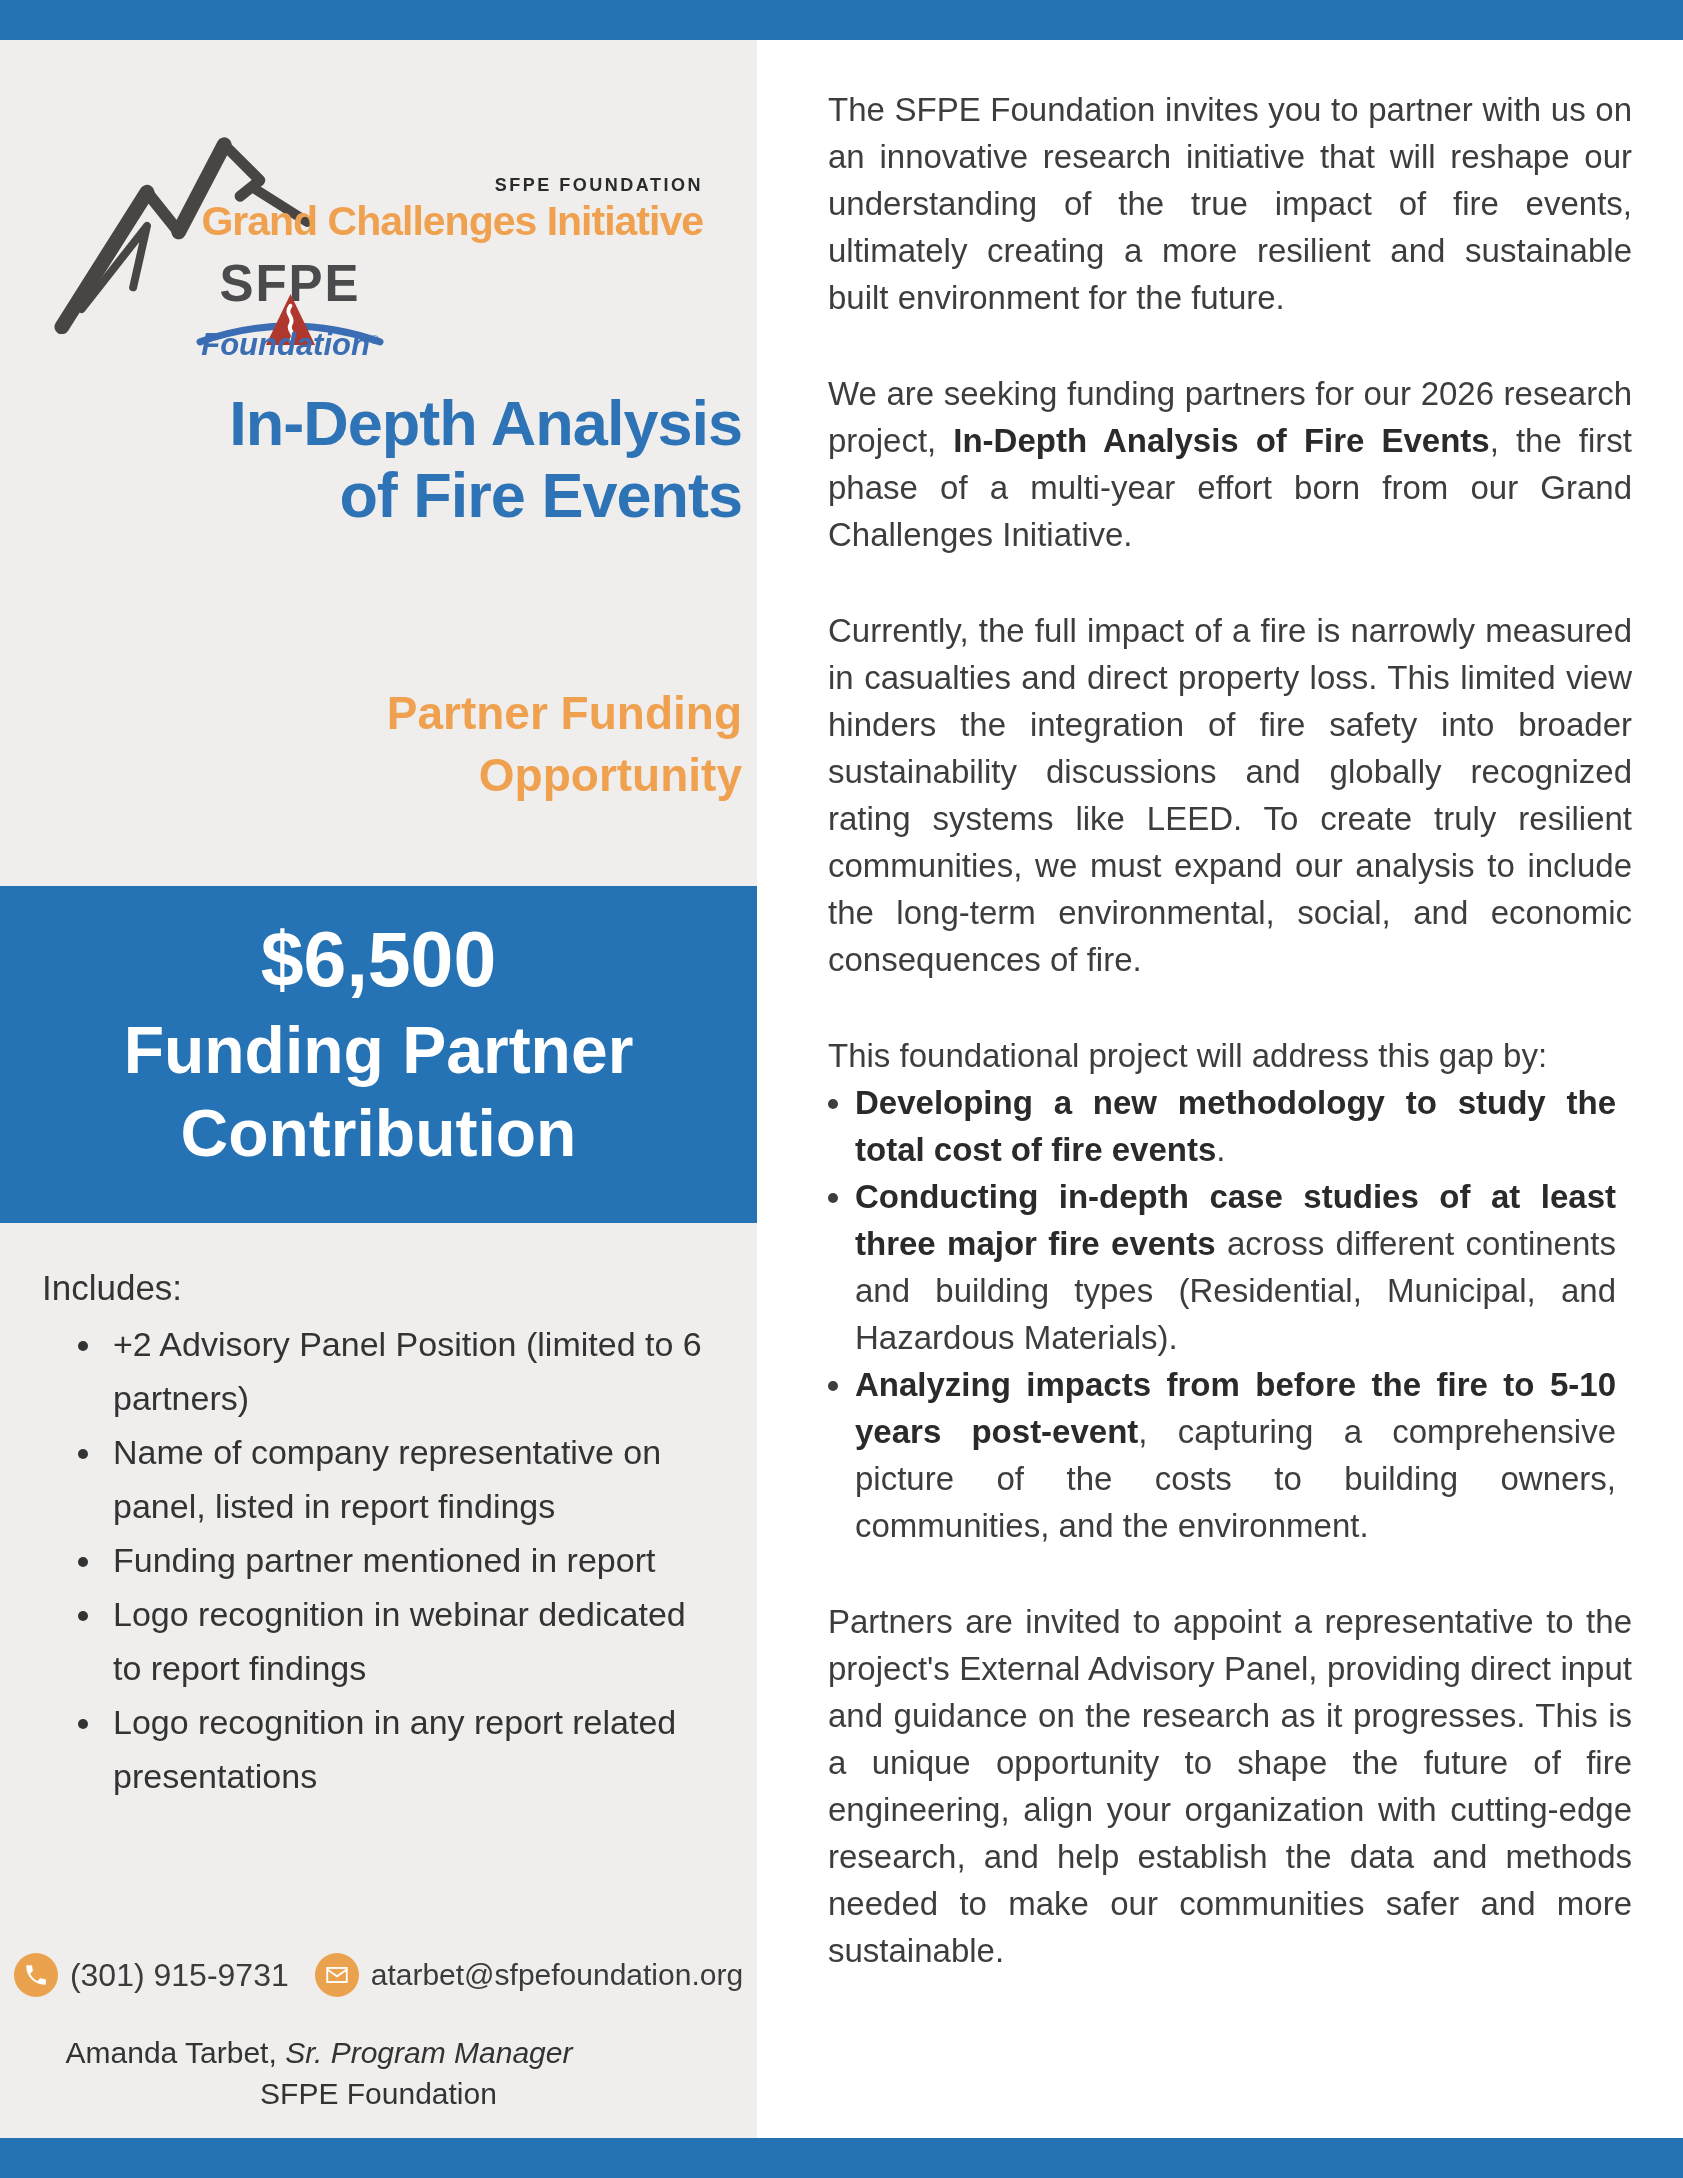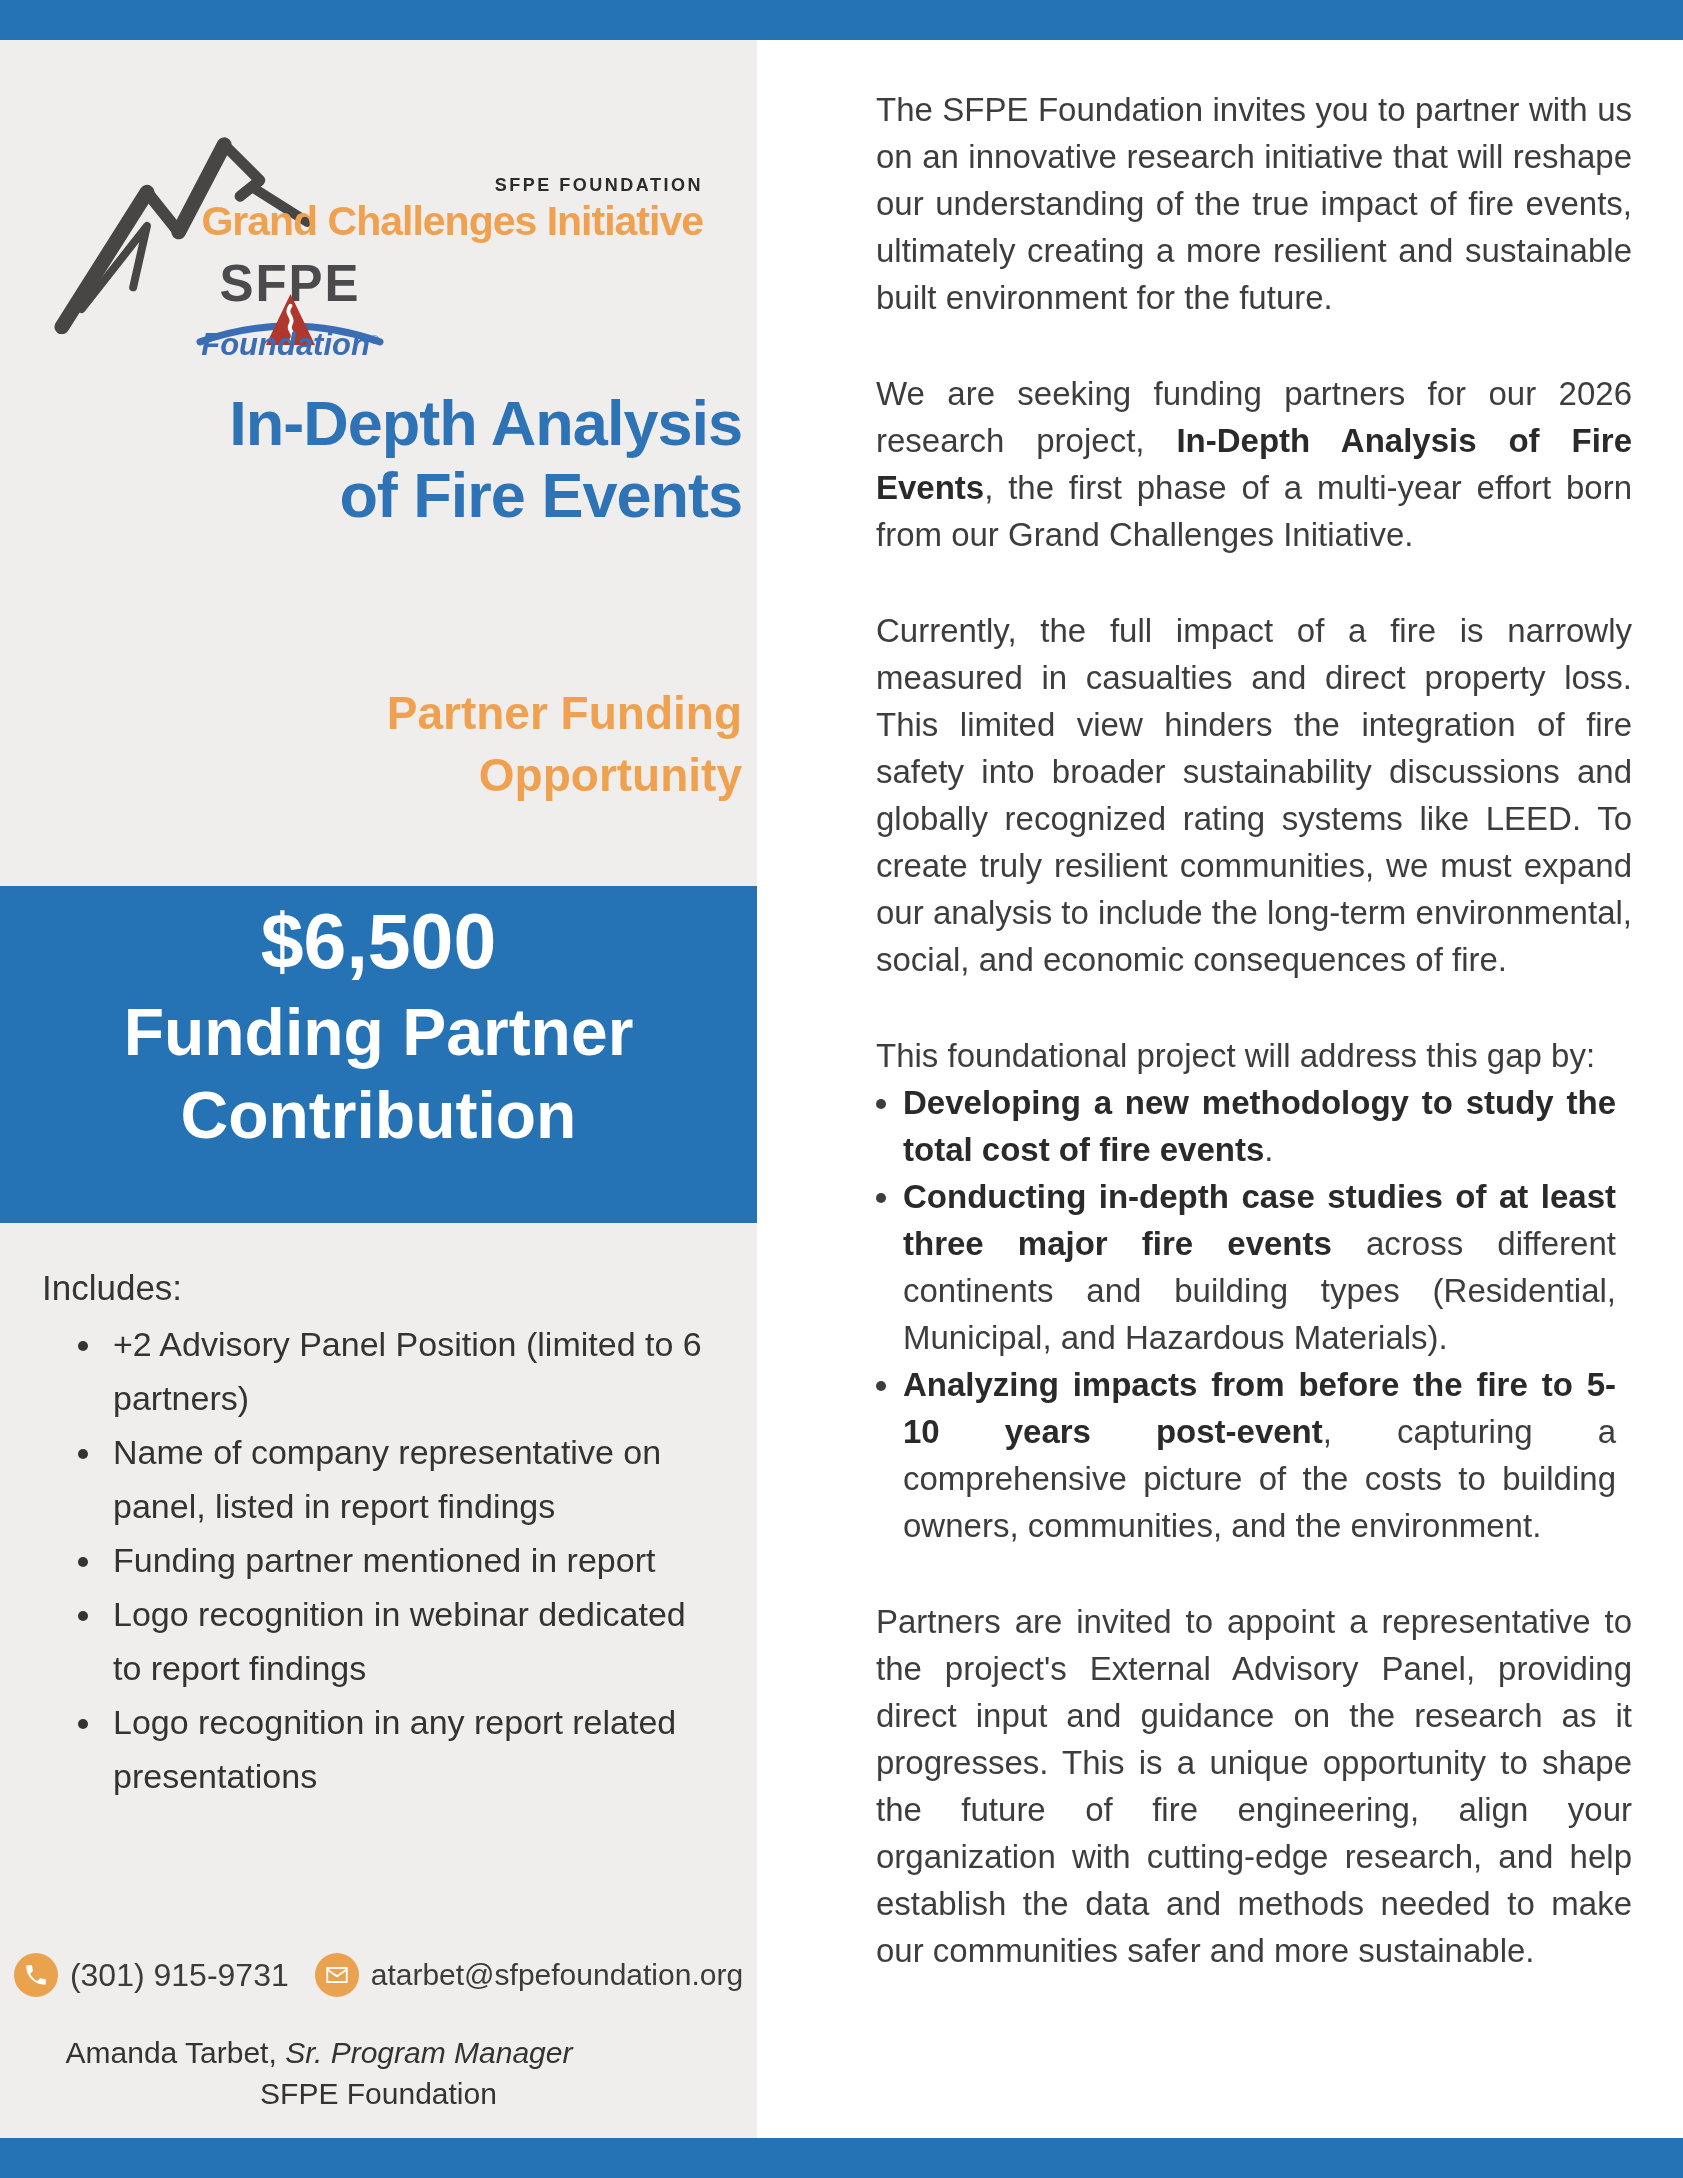--- a/index.html
+++ b/index.html
@@ -27,21 +27,21 @@
                    font-weight:600;color:#3a6db4;z-index:4;}
   #foundation-word sup{font-size:12px;}
 
   .right-text{position:absolute;right:15px;text-align:right;}
   #doc-title{top:347px;font-size:63px;line-height:72px;font-weight:800;color:#2e73b5;letter-spacing:-1px;}
   #doc-subtitle{top:540px;font-size:54px;font-weight:400;color:#2e73b5;}
   #doc-tagline{top:642px;font-size:46px;line-height:62px;font-weight:600;color:#f0a150;}
 
   #funding-box{position:absolute;left:0;top:846px;width:757px;height:337px;background:#2573b4;
                color:#ffffff;text-align:center;font-weight:800;}
-  #fund-amount{margin-top:6px;font-size:77px;line-height:99px;}
+  #fund-amount{margin-top:24px;font-size:77px;line-height:99px;}
   .fund-line{font-size:66px;line-height:83px;}
 
   #includes-heading{position:absolute;left:42px;top:1228px;font-size:35px;color:#343434;}
   #includes-list{position:absolute;left:71px;top:1277px;width:606px;margin:0;padding:0 0 0 34px;
                  font-size:34px;line-height:54px;color:#333333;}
   #includes-list li{margin:0;padding-left:8px;}
 
   #contact-prompt{position:absolute;left:0;top:1849px;width:757px;text-align:center;
                   font-size:31px;font-style:italic;font-weight:600;color:#3b3b3b;}
   #contact-row{position:absolute;left:0;top:1913px;width:757px;display:flex;align-items:center;
@@ -49,21 +49,21 @@
   .contact-icon{width:44px;height:44px;border-radius:50%;background:#eba24e;flex:0 0 auto;
                 display:flex;align-items:center;justify-content:center;}
   #contact-phone{font-size:32px;color:#3b3b3b;margin-right:14px;white-space:nowrap;}
   #contact-email{font-size:30px;color:#3b3b3b;white-space:nowrap;}
   #contact-name{position:absolute;left:0;top:1996px;width:638px;text-align:center;font-size:30px;color:#333;}
   #contact-name .it{font-style:italic;}
   #contact-org{position:absolute;left:0;top:2037px;width:757px;text-align:center;font-size:30px;color:#333;}
 
   
   #right-col{position:absolute;left:757px;top:40px;width:926px;height:2099px;background:#ffffff;
-             box-sizing:border-box;padding:46px 51px 0 119px;}
+             box-sizing:border-box;padding:46px 51px 0 71px;}
   #right-col p{margin:0 0 49px 0;font-size:33px;line-height:47px;text-align:justify;color:#3d3d3d;}
   #right-col p.no-gap{margin-bottom:0;}
   #gap-list{margin:0 16px 49px 0;padding:0 0 0 27px;font-size:33px;line-height:47px;
             text-align:justify;color:#3d3d3d;}
   #gap-list li{margin:0;}
   .seg-b{font-weight:bold;color:#2a2a2a;}
 </style>
 </head>
 <body>
 

